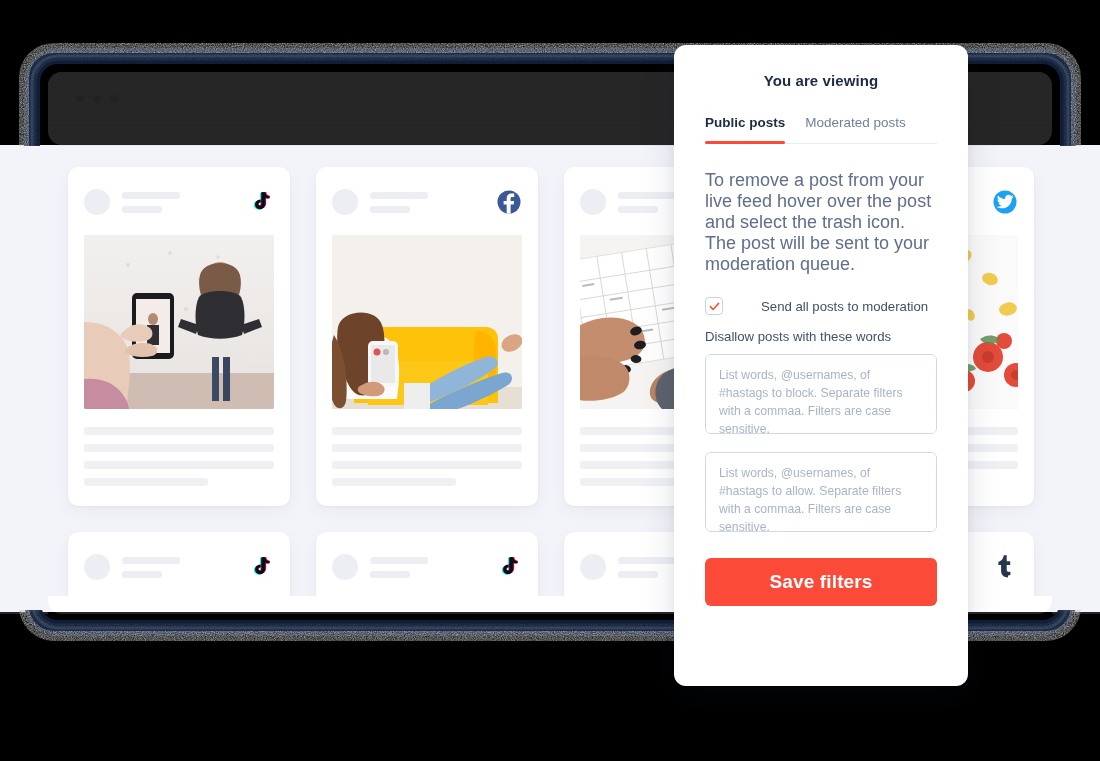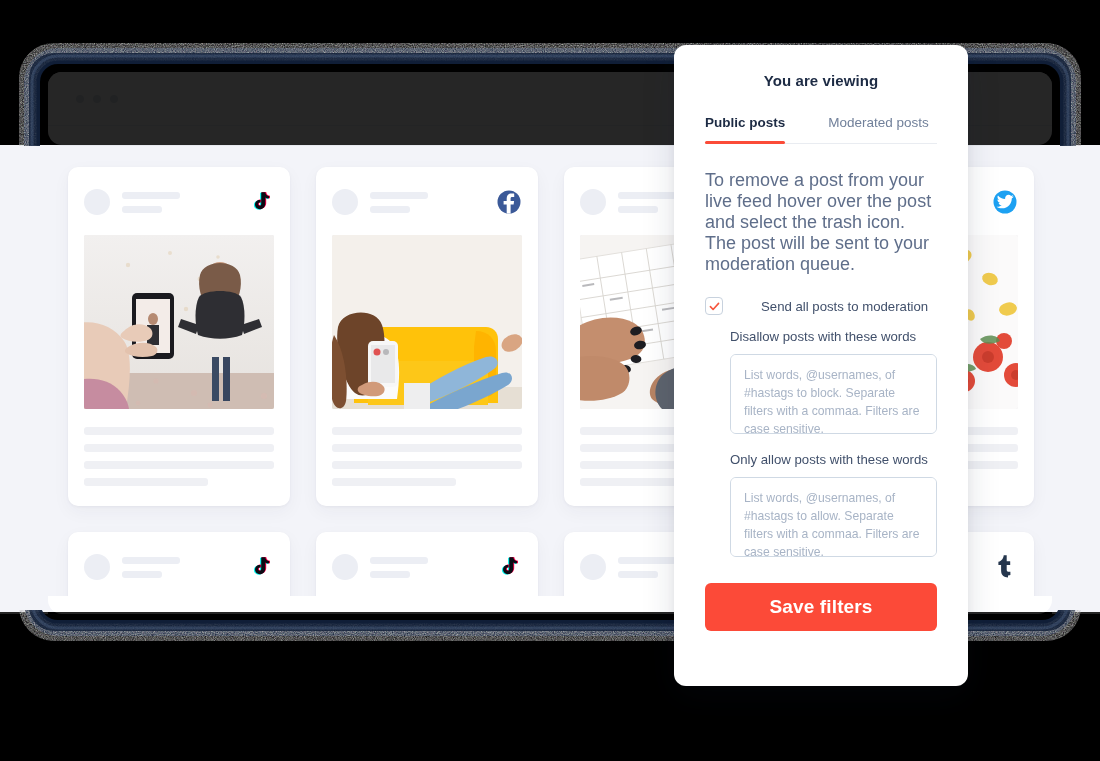--- a/index.html
+++ b/index.html
@@ -185,21 +185,21 @@
   .tab {
     font-size: 13.5px;
     color: #71809a;
     padding: 0 0 13px 0;
     cursor: pointer;
     position: relative;
     background: none;
     border: none;
     font-family: inherit;
   }
-  .tab + .tab { margin-left: 43px; text-align: right; }
+  .tab + .tab { margin-left: 20px; text-align: right; }
   .tab.active { color: #1d2b44; font-weight: bold; }
   .tab.active::after {
     content: "";
     position: absolute;
     left: 0;
     right: 0;
     bottom: -1px;
     height: 3px;
     border-radius: 2px;
     background: #fb4b38;
@@ -231,21 +231,21 @@
     align-items: center;
     justify-content: center;
   }
   .checkbox svg { width: 11px; height: 11px; display: block; }
   .check-label {
     margin-left: 14px;
     font-size: 13.2px;
     color: #41506b;
   }
 
-  .field-group { margin-top: 14px; margin-left: 25px; }
+  .field-group { margin-top: 14px; }
   .field-label {
     font-size: 13.2px;
     color: #41506b;
     margin-bottom: 10px;
   }
   .field-area {
     width: 100%;
     height: 80px;
     border: 1px solid #cfd9e4;
     border-radius: 6px;
@@ -672,21 +672,20 @@
         <span class="check-label">Send all posts to moderation</span>
       </label>
     </div>
 
     <div class="field-group">
       <div class="field-label">Disallow posts with these words</div>
       <textarea class="field-area" placeholder="List words, @usernames, of #hastags to block. Separate filters with a commaa. Filters are case sensitive." style=""></textarea>
     </div>
 
     <div class="field-group">
-      <div class="field-label">Only allow posts with these words</div>
       <textarea class="field-area" placeholder="List words, @usernames, of #hastags to allow. Separate filters with a commaa. Filters are case sensitive." style=""></textarea>
     </div>
 
     <button class="save-button">Save filters</button>
 
   </div>
 
 </div>
 
 </body></html>

